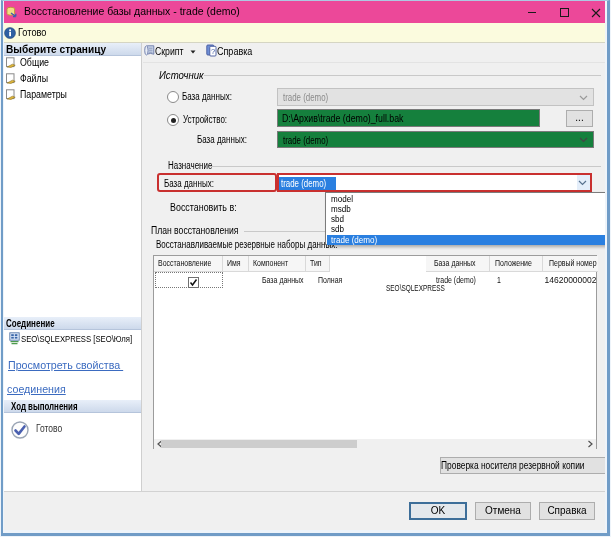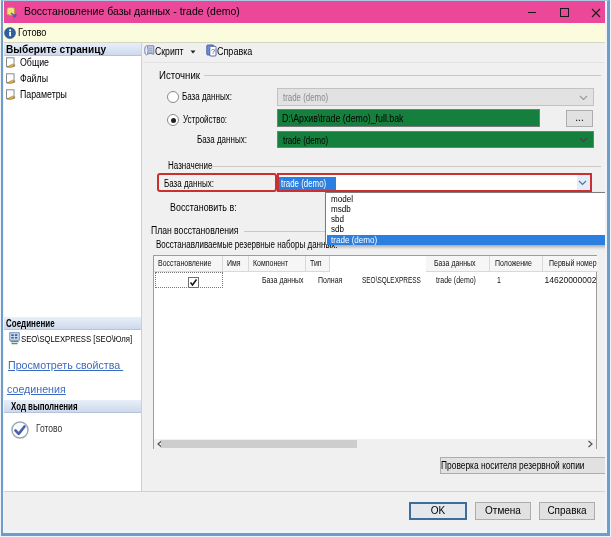--- a/index.html
+++ b/index.html
@@ -107,21 +107,21 @@
           <path d="M0.5 0.5 l2.5 3 L5.5 0.5z" fill="#222"></path>
         </svg>
     <svg class="abs" style="left:63px;top:1px" width="11" height="13" viewBox="0 0 11 13">
       <rect x="0.8" y="1" width="7" height="10" rx="1" fill="#6f8fd6" stroke="#44589c" stroke-width="0.9"></rect>
       <rect x="3.8" y="2.3" width="6.2" height="9.7" rx="1" fill="#fff" stroke="#44589c" stroke-width="0.9"></rect>
       <text x="5.1" y="10" font-size="7.5" fill="#3a56a0" font-family="Liberation Sans">?</text>
     </svg>
     <div class="lbl" style="left:74px;top:4px;"><span class="t" style="transform:scaleX(0.9);">Справка</span></div>
     <div class="rule" style="left:0;top:19px;width:462px;background:#e3e3e3;"></div>
 
-    <div class="lbl" style="left:15.7px;top:28px;"><span class="t" style="transform:scaleX(0.96);">Источник</span></div>
+    <div class="lbl" style="left:15.7px;top:28px;font-style:italic;"><span class="t" style="transform:scaleX(0.96);">Источник</span></div>
     <div class="rule" style="left:61px;top:32px;width:397px;"></div>
     <div class="radio" style="left:24px;top:48px;"></div>
     <div class="lbl" style="left:39px;top:48.5px;"><span class="t" style="transform:scaleX(0.8);">База данных:</span></div>
     <div class="combo" style="left:134px;top:45px;width:317px;height:18px;background:#e2e2e2;border-color:#c2c2c2;">
       <div class="lbl" style="left:5px;top:4px;color:#8a8a8a;"><span class="t" style="transform:scaleX(0.79);">trade (demo)</span></div>
       <svg class="abs" style="right:5px;top:6px" width="9" height="6">
             <path d="M1 1 l3.5 3.5 L8 1" fill="none" stroke="#9a9a9a" stroke-width="1.2"></path>
           </svg>
     </div>
     <div class="radio" style="left:24px;top:71px;"></div>
@@ -167,21 +167,21 @@
       <div class="gh" style="left:272px;width:63.5px;padding-left:8px;"><span class="t" style="transform:scaleX(0.82);">База данных</span></div>
       <div class="gh" style="left:335.5px;width:53px;padding-left:5.5px;"><span class="t" style="transform:scaleX(0.82);">Положение</span></div>
       <div class="gh" style="left:388.5px;width:55.5px;border-right:none;padding-left:6px;"><span class="t" style="transform:scaleX(0.82);">Первый номер LSN</span></div>
       <div class="abs" style="left:1px;top:16px;width:68px;height:16px;border:1px dotted #777;box-sizing:border-box;"></div>
       <svg class="abs" style="left:34px;top:21px" width="11" height="11" viewBox="0 0 11 11">
         <rect x="0.5" y="0.5" width="10" height="10" fill="#fff" stroke="#707070"></rect>
         <path d="M2.5 5.5 l2 2.5 L8.5 2.5" fill="none" stroke="#111" stroke-width="1.5"></path>
       </svg>
       <div class="gc" style="left:108px;"><span class="t" style="transform:scaleX(0.82);">База данных</span></div>
       <div class="gc" style="left:164px;"><span class="t" style="transform:scaleX(0.82);">Полная</span></div>
-      <div class="gc" style="left:208px;"><span class="t" style="transform:scaleX(0.76);">SEO\SQLEXPRESS</span></div>
+      <div class="gc" style="left:232px;margin-top:8px;"><span class="t" style="transform:scaleX(0.76);">SEO\SQLEXPRESS</span></div>
       <div class="gc" style="left:282px;"><span class="t" style="transform:scaleX(0.82);">trade (demo)</span></div>
       <div class="gc" style="left:343px;"><span class="t" style="transform:scaleX(0.82);">1</span></div>
       <div class="gc" style="left:390.5px;"><span class="t" style="transform:scaleX(1.0);">14620000002</span></div>
       <div class="abs" style="left:0;top:183px;width:442px;height:10px;background:#f0f0f0;">
         <svg class="abs" style="left:2px;top:1px" width="7" height="8">
               <path d="M5.5 1 L2 4 L5.5 7" fill="none" stroke="#505050" stroke-width="1.2"></path>
             </svg>
         <div class="abs" style="left:7px;top:1px;width:196px;height:8px;background:#cdcdcd;"></div>
         <svg class="abs" style="right:2px;top:1px" width="7" height="8">
               <path d="M1.5 1 L5 4 L1.5 7" fill="none" stroke="#505050" stroke-width="1.2"></path>

